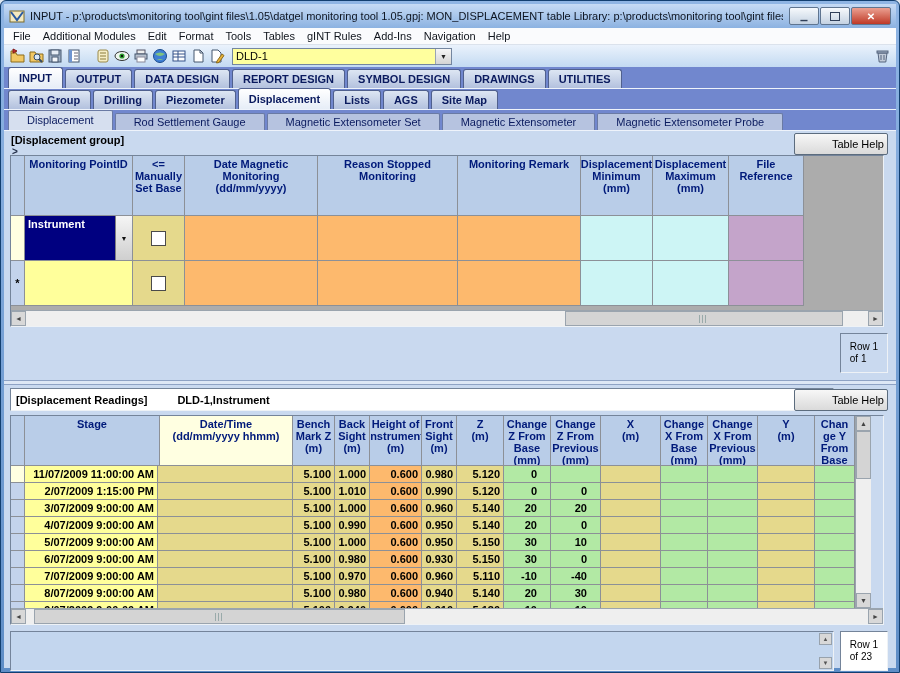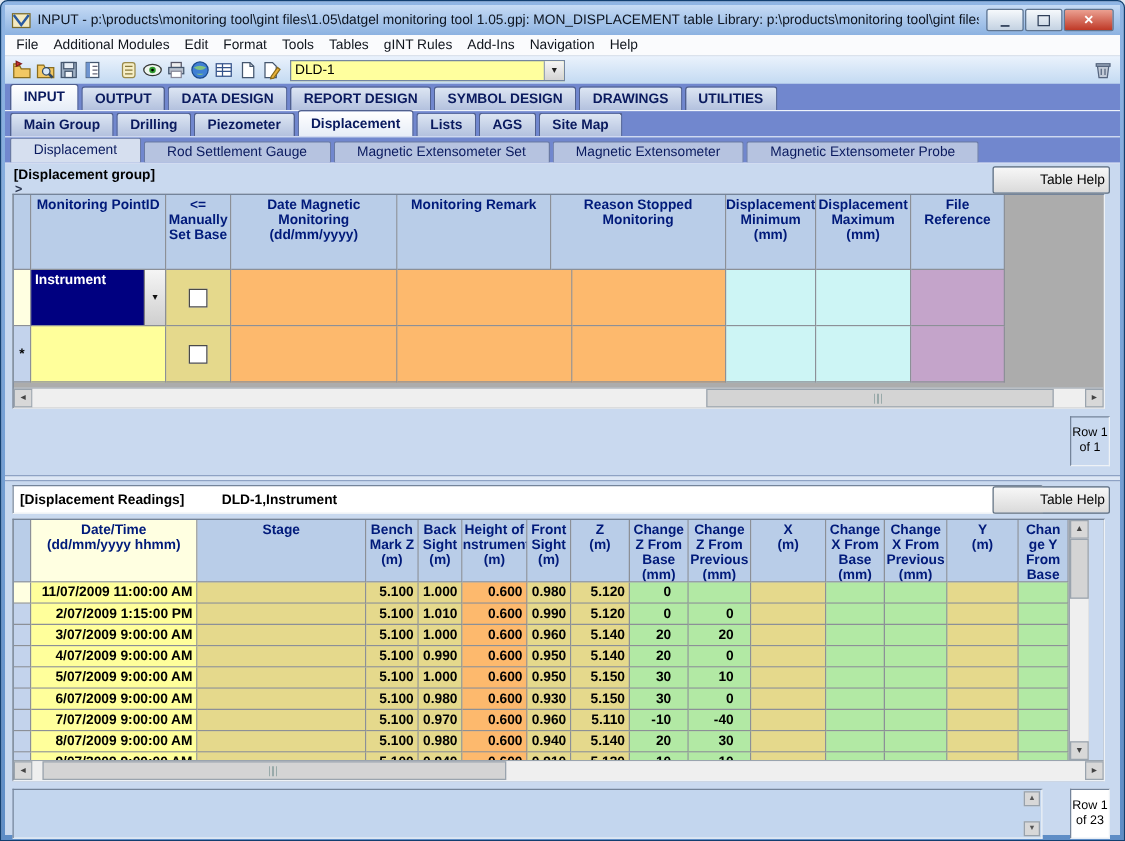--- a/index.html
+++ b/index.html
@@ -70,21 +70,21 @@
   .vscroll{position:absolute;width:16px;background:#efefef;border-left:1px solid #9aa4ae;box-sizing:border-box;z-index:2;}
   .vbtn{position:absolute;left:0;width:100%;height:15px;background:#d8d8d8;border:1px solid #9aa4ae;box-sizing:border-box;display:flex;align-items:center;justify-content:center;font-size:7px;color:#444;}
   .vthumb{position:absolute;left:0;width:100%;background:#d4d4d4;border:1px solid #9aa4ae;box-sizing:border-box;}
   .p2gap{position:absolute;background:#c9d9ef;}
   
   .statusbox{position:absolute;left:6px;right:62px;height:40px;border:1px solid;border-color:#74849a #eef2f6 #eef2f6 #74849a;box-sizing:border-box;font-size:10px;color:#000;padding:3px 18px 0 4px;}
   .sb1{top:202px;background:#ccffff;}
   .sb2{top:500px;background:#c3d6ee;}
   .mini{position:absolute;right:1px;width:13px;height:12px;background:#d8d8d8;border:1px solid #98a2ac;box-sizing:border-box;display:flex;align-items:center;justify-content:center;font-size:6px;color:#555;}
   .mup{top:1px;} .mdn{bottom:1px;}
-  .rowcounter{position:absolute;right:8px;width:32px;height:40px;border:1px solid;border-color:#74849a #eef2f6 #eef2f6 #74849a;box-sizing:border-box;font-size:10px;color:#000;display:flex;align-items:center;justify-content:center;text-align:center;white-space:pre-line;line-height:12px;}
+  .rowcounter{position:absolute;right:8px;width:48px;height:40px;border:1px solid;border-color:#74849a #eef2f6 #eef2f6 #74849a;box-sizing:border-box;font-size:10px;color:#000;display:flex;align-items:center;justify-content:center;white-space:pre-line;line-height:12px;}
   .rc1{top:202px;background:#c9d9ef;}
   .rc2{top:500px;background:#ffffff;}
   .divider{position:absolute;left:0;right:0;top:249px;height:5px;background:#dde7f5;border-top:1px solid #8ea2c4;border-bottom:1px solid #8ea2c4;box-sizing:border-box;}
   .sec2{position:absolute;top:257px;left:6px;right:62px;height:23px;background:#fff;border:1px solid;border-color:#74849a #eef2f6 #eef2f6 #74849a;box-sizing:border-box;display:flex;align-items:center;font-size:11px;font-weight:bold;color:#000;}
   .sec2-title{margin-left:5px;}
   .sec2-sub{margin-left:30px;}
 </style>
 </head>
 <body>
 
@@ -255,23 +255,23 @@
       <div class="panel p1">
         <div class="tbl" id="table1">
             <div class="trow">
               <div class="cell hcell" style="width: 14px; height: 60px;"></div>
               <div class="cell hcell" style="width: 108px; height: 60px;">Monitoring PointID</div>
               <div class="cell hcell" style="width: 52px; height: 60px;">&lt;=
 Manually
 Set Base</div>
               <div class="cell hcell" style="width: 133px; height: 60px;">Date Magnetic Monitoring
 (dd/mm/yyyy)</div>
-              <div class="cell hcell" style="width: 123px; height: 60px;">Monitoring Remark</div>
               <div class="cell hcell" style="width: 140px; height: 60px;">Reason Stopped
 Monitoring</div>
+              <div class="cell hcell" style="width: 123px; height: 60px;">Monitoring Remark</div>
               <div class="cell hcell" style="width: 72px; height: 60px;">Displacement
 Minimum
 (mm)</div>
               <div class="cell hcell" style="width: 76px; height: 60px;">Displacement
 Maximum
 (mm)</div>
               <div class="cell hcell" style="width: 75px; height: 60px;">File
 Reference</div>
             </div>
             <div class="trow">
@@ -323,23 +323,23 @@
       <div class="sec2">
         <span class="sec2-title">[Displacement Readings]</span>
         <span class="sec2-sub">DLD-1,Instrument</span>
       </div>
       <div class="help-btn hb2">Table Help</div>
 
       <div class="panel p2">
         <div class="tbl" id="table2">
             <div class="trow">
               <div class="cell hcell" style="width: 14px; height: 50px;"></div>
+              <div class="cell hcell" style="width: 135px; height: 50px;">Stage</div>
               <div class="cell hcell hdate" style="width: 133px; height: 50px;">Date/Time
 (dd/mm/yyyy hhmm)</div>
-              <div class="cell hcell" style="width: 135px; height: 50px;">Stage</div>
               <div class="cell hcell" style="width: 42px; height: 50px;">Bench
 Mark Z
 (m)</div>
               <div class="cell hcell" style="width: 35px; height: 50px;">Back
 Sight
 (m)</div>
               <div class="cell hcell" style="width: 52px; height: 50px;">Height of
 Instrument
 (m)</div>
               <div class="cell hcell" style="width: 35px; height: 50px;">Front

